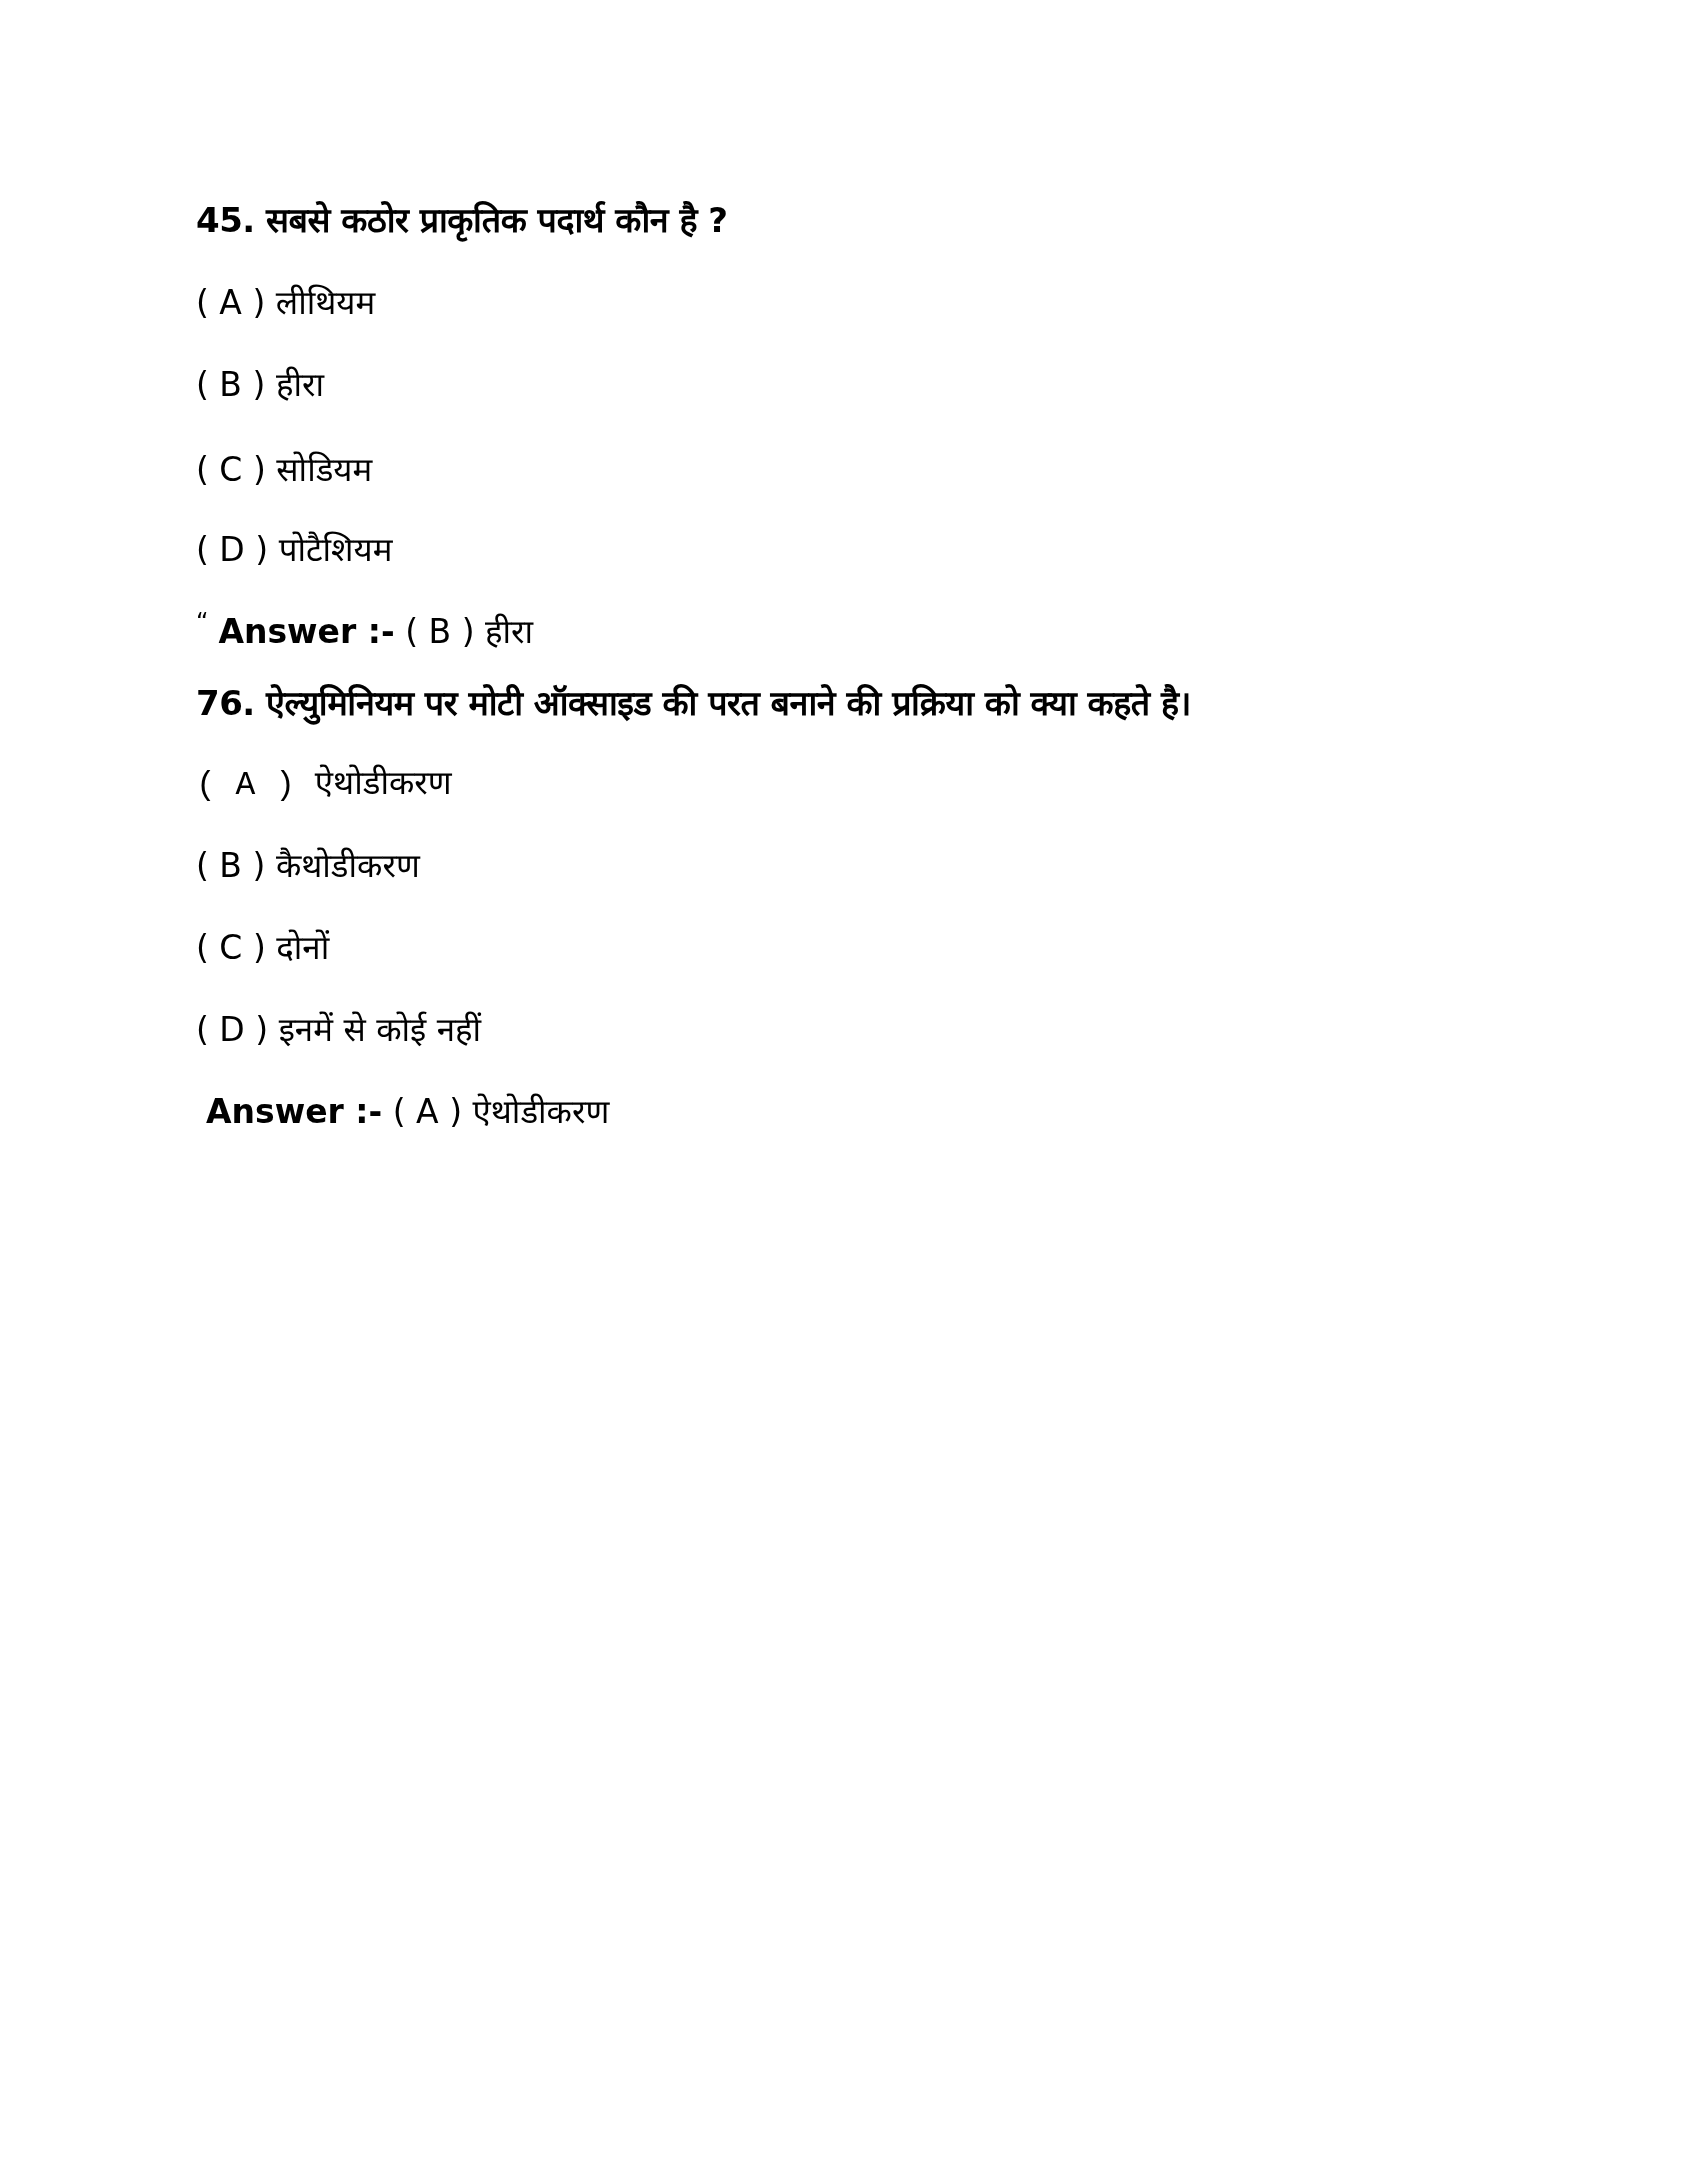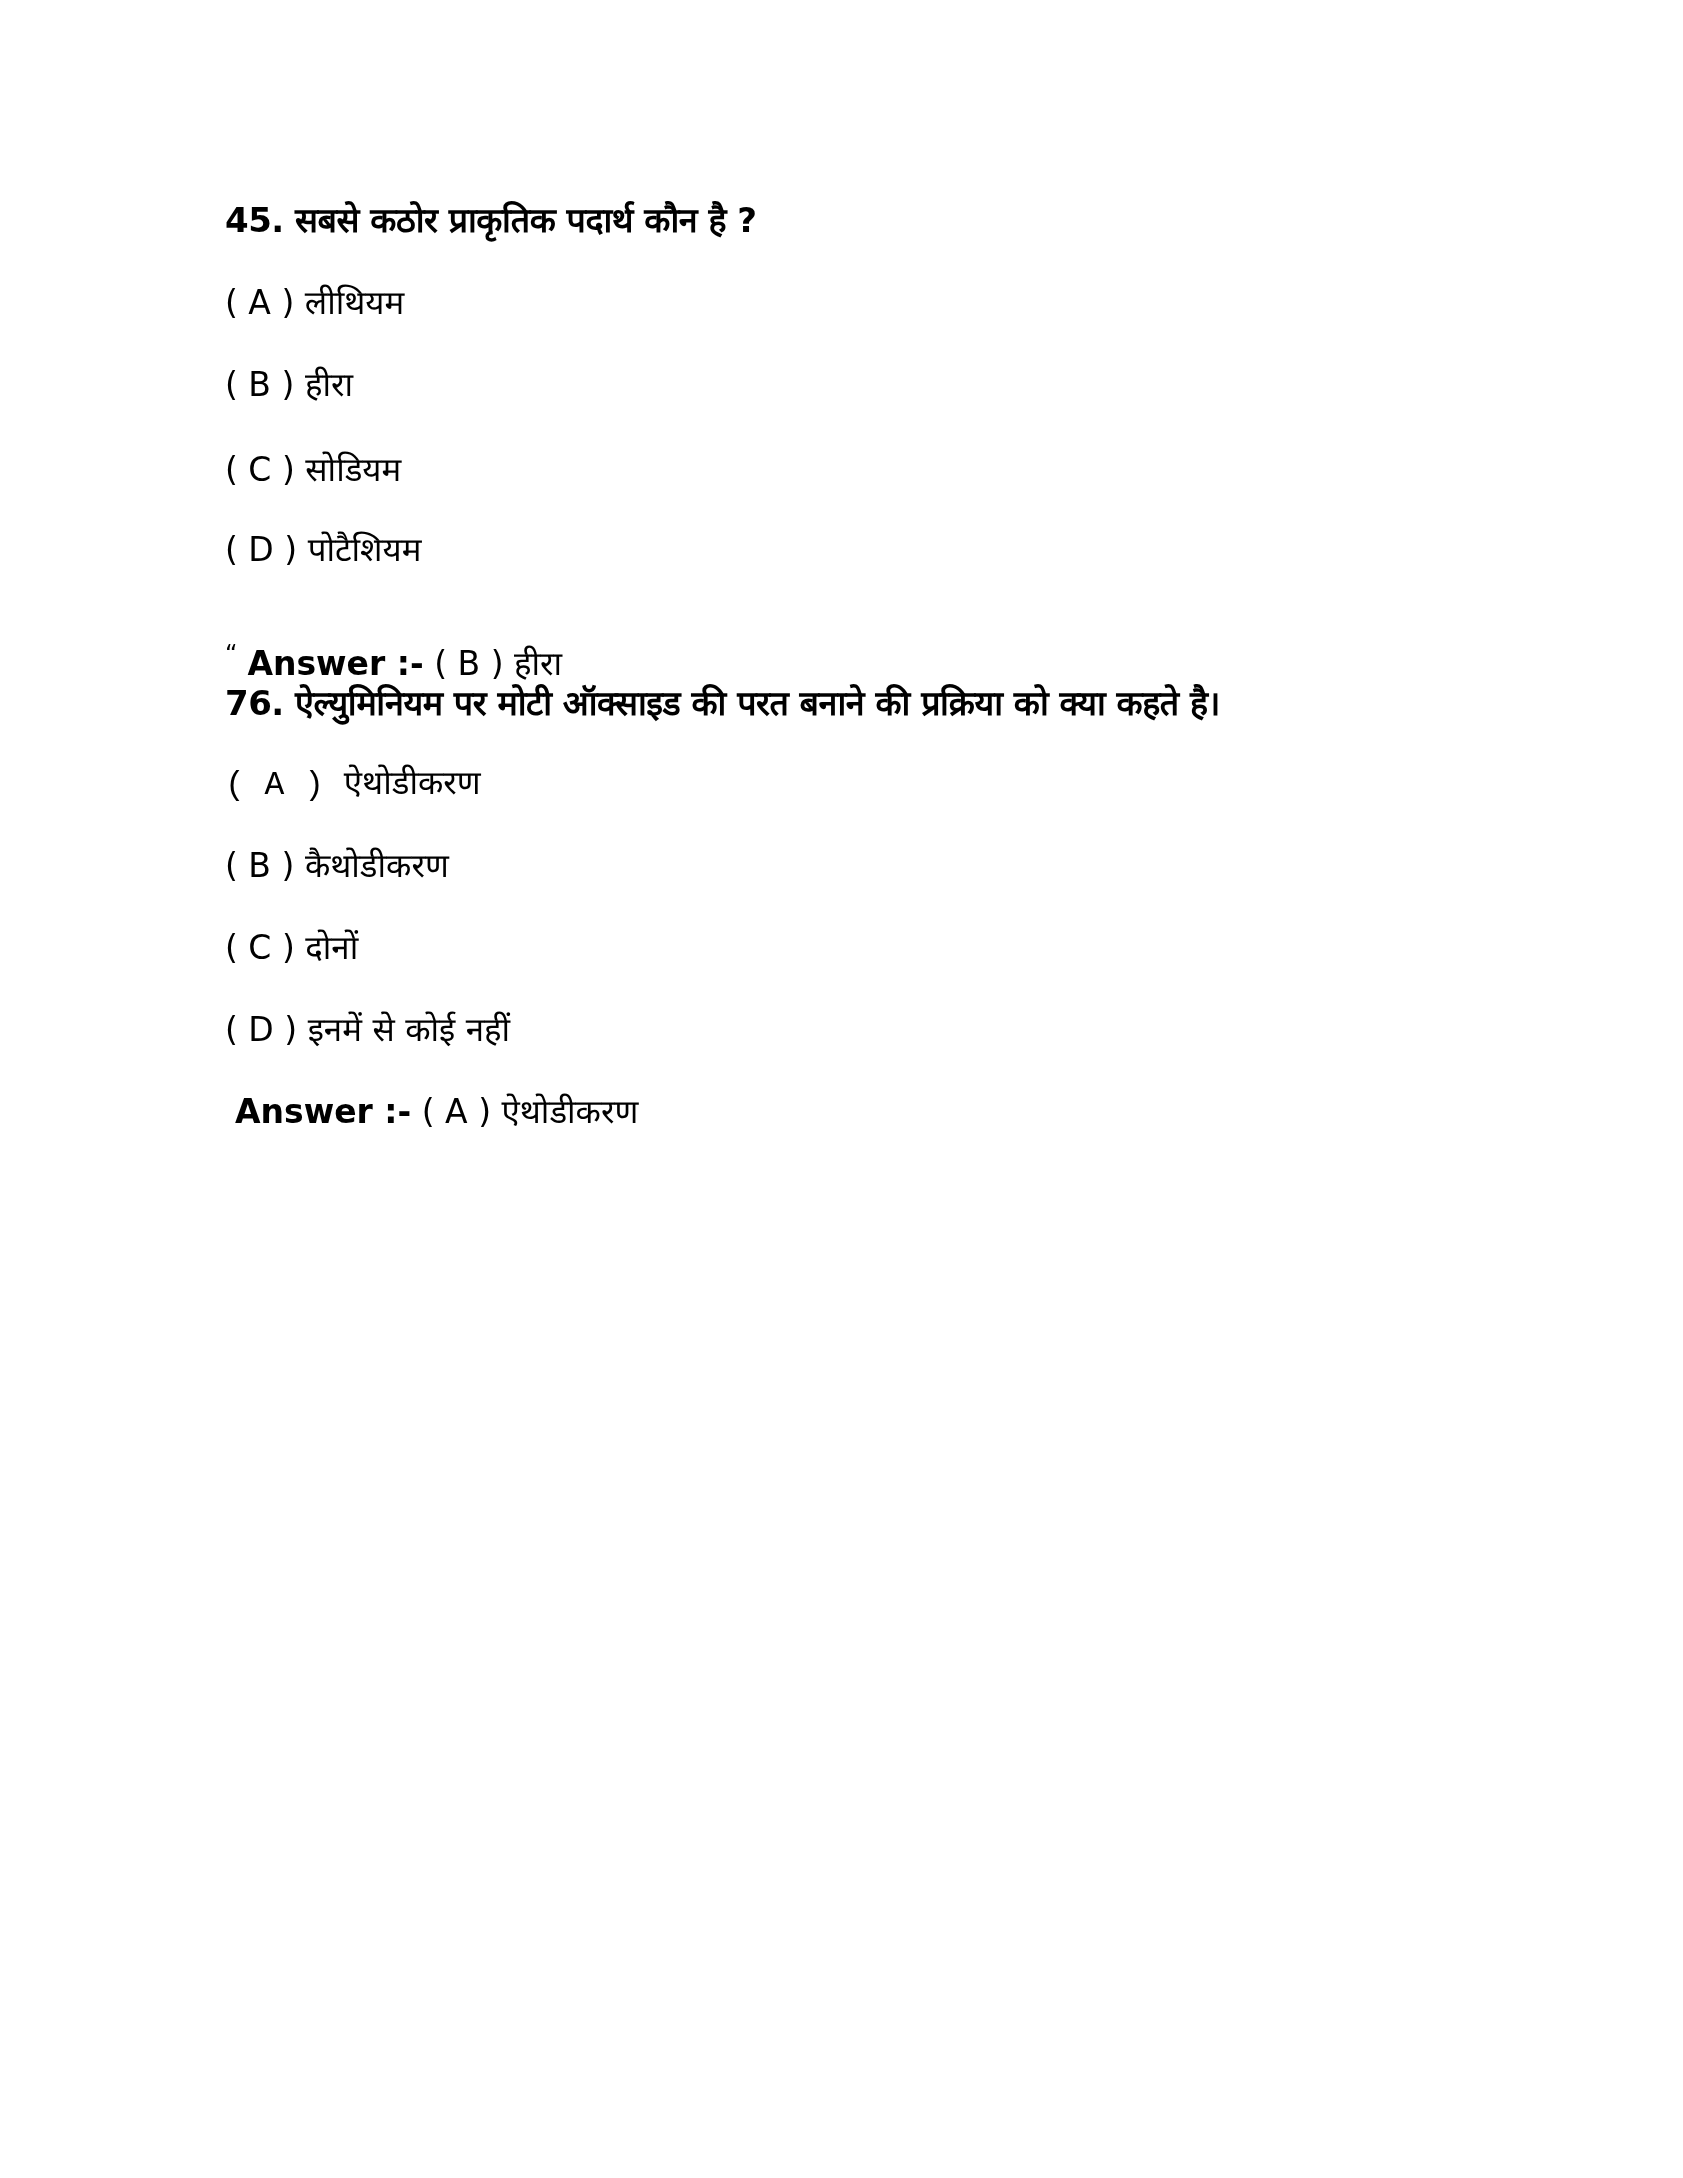--- a/index.html
+++ b/index.html
@@ -1,18 +1,18 @@
 <!DOCTYPE html>
 <html><head>
 <meta charset="utf-8">
 <style>
   html, body { margin:0; padding:0; background:#ffffff; }
   body { width:1683px; height:2178px; position:relative; overflow:hidden;
          font-family:"DejaVu Sans", "Liberation Sans", sans-serif; color:#000; }
-  .line { position:absolute; left:196px; white-space:nowrap;margin-left:29px; }
+  .line { position:absolute; left:196px; white-space:nowrap; }
   .q-title { font-weight:bold; font-size:34px; letter-spacing:-0.5px; }
   .opt { font-size:33px; }
   .ans { font-size:33px; }
   .ans b { font-weight:bold; }
   .quote { font-size:24px; vertical-align:top; margin-right:10px; }
 </style>
 </head>
 <body>
 
 <div class="line q-title" style="top:196px;">
@@ -28,21 +28,21 @@
   <span>हीरा</span>
 </div>
 <div class="line opt" style="top:446px;">
   <span>( C )</span>
   <span>सोडियम</span>
 </div>
 <div class="line opt" style="top:526px;">
   <span>( D )</span>
   <span>पोटैशियम</span>
 </div>
-<div class="line ans" style="top:640px;">
+<div class="line ans" style="top:608px;">
   <span class="quote">“</span><b>Answer :-</b>
   <span>( B )</span>
   <span>हीरा</span>
 </div>
 
 <div class="line q-title" style="top:679px;">
   <span>76.</span>
   <span>ऐल्युमिनियम पर मोटी ऑक्साइड की परत बनाने की प्रक्रिया को क्या कहते है।</span>
 </div>
 <div class="line opt" style="top:759px;font-family:Liberation Mono, monospace;">

